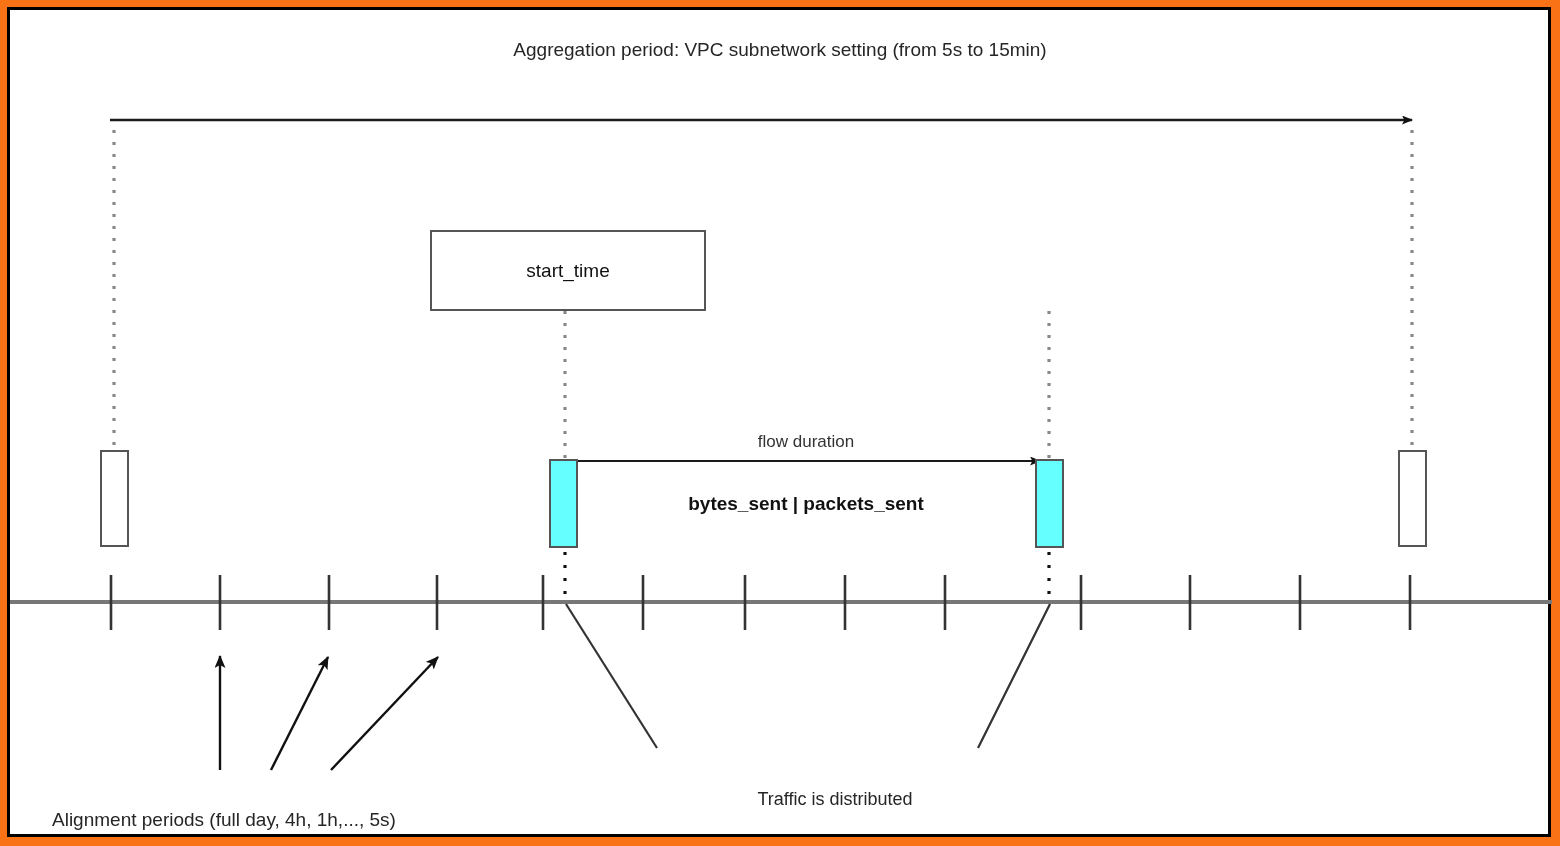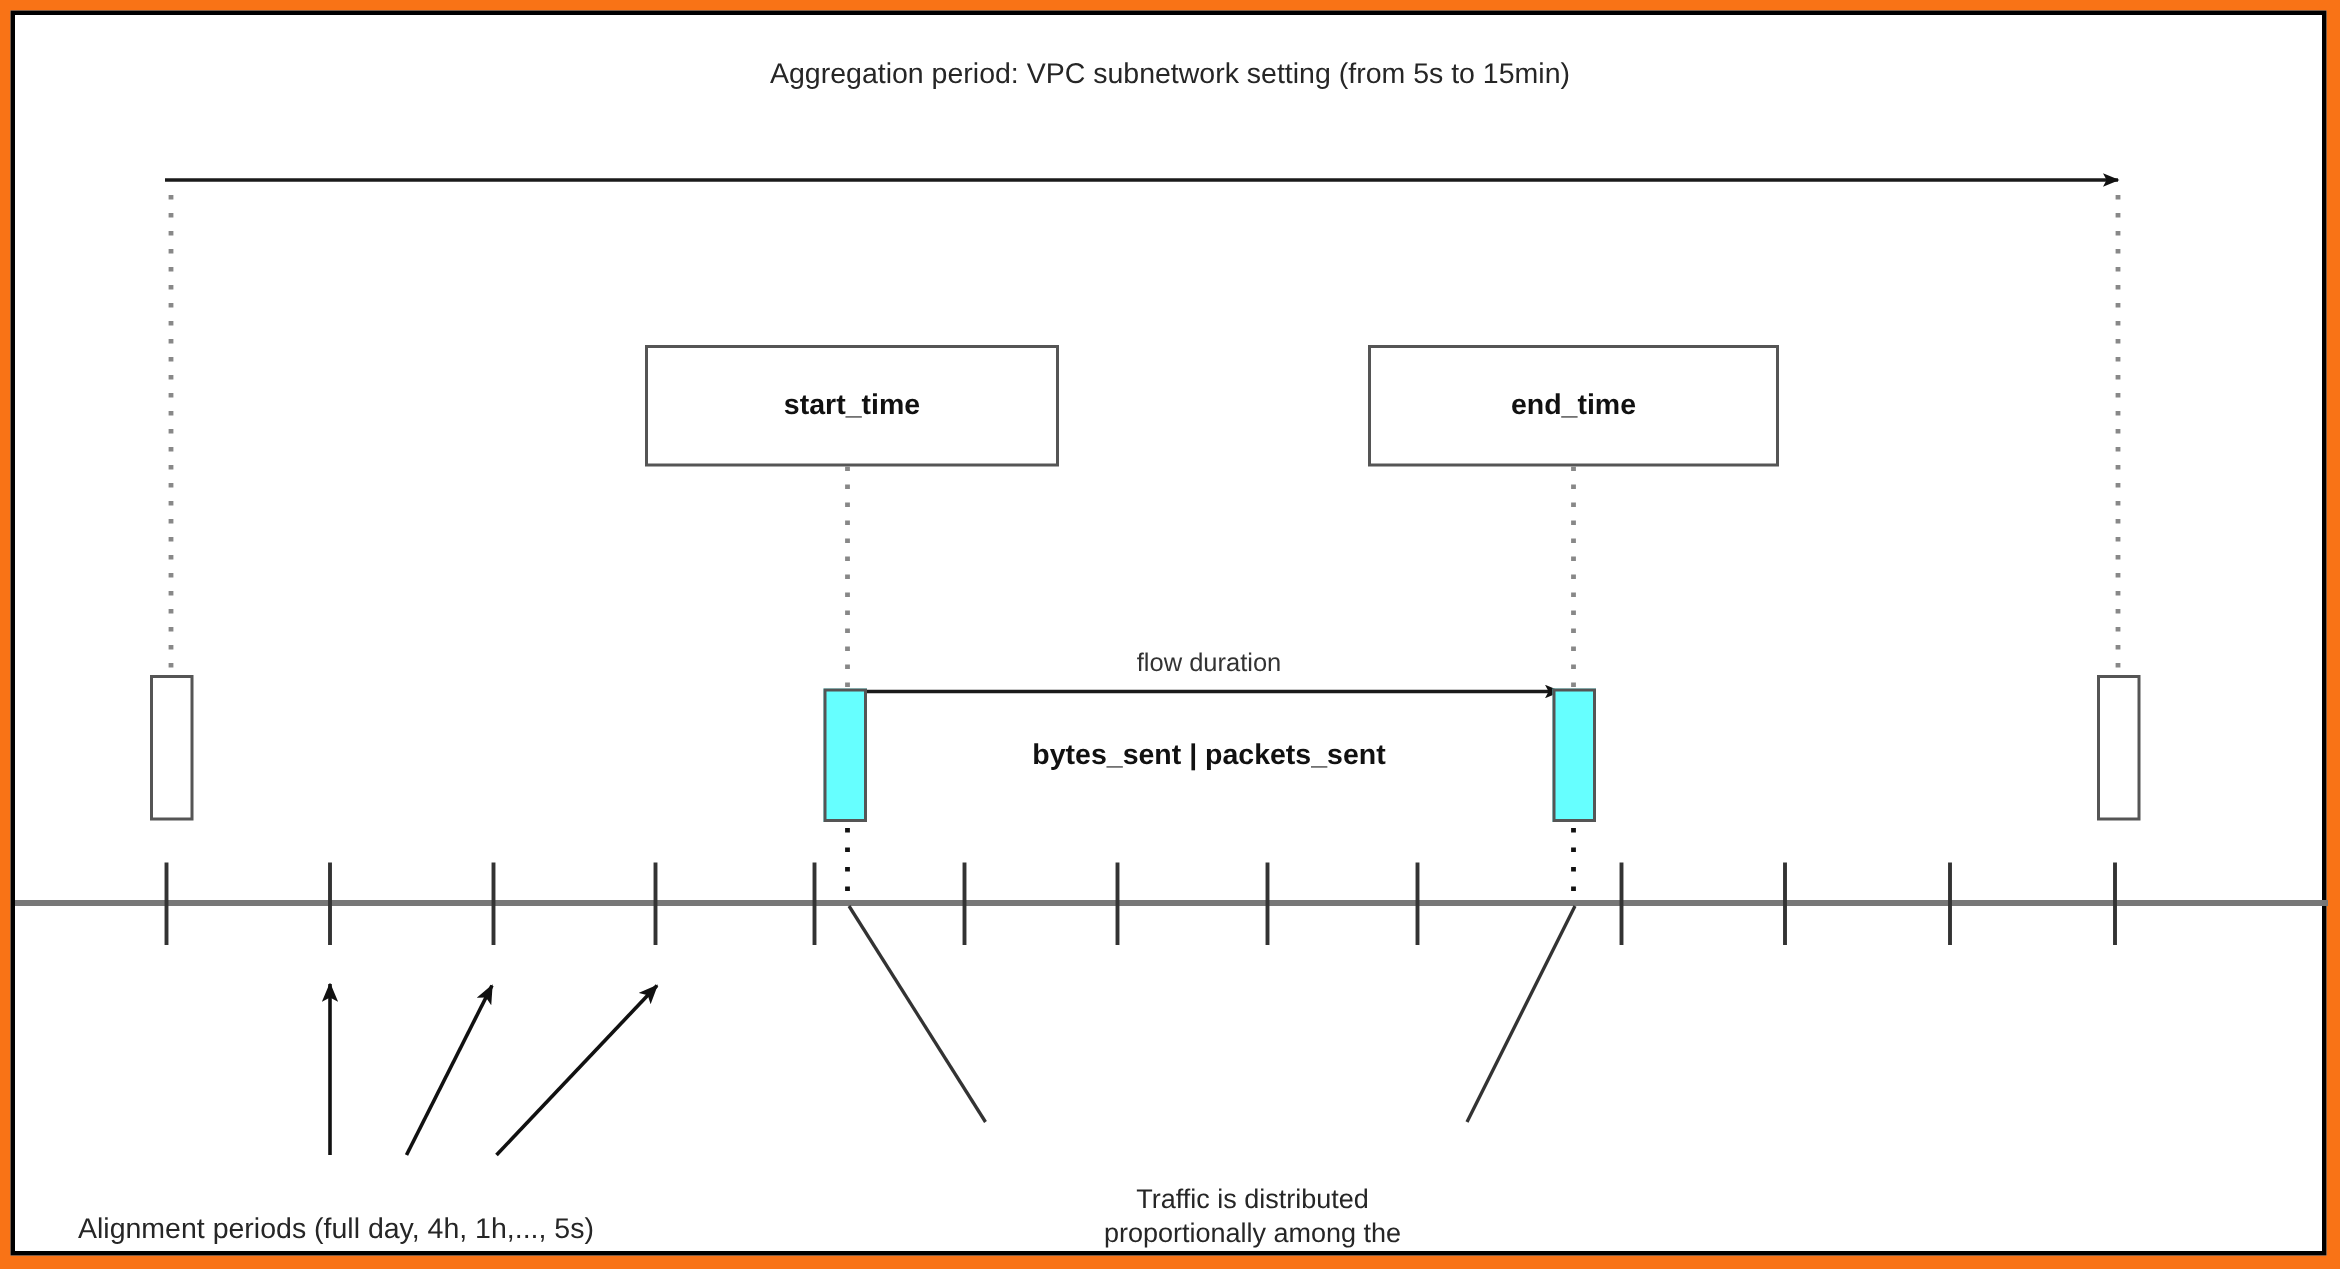--- a/index.html
+++ b/index.html
@@ -48,21 +48,21 @@
     color: #262626;
   }
   .timebox {
     position: absolute;
     border: 2px solid #555555;
     background: #ffffff;
     box-sizing: border-box;
     display: flex;
     align-items: center;
     justify-content: center;
-    font-weight: bold;
+    font-weight: normal;
     font-size: 19px;
     color: #111111;
   }
   #box-start { left: 430px; top: 230px; width: 276px; height: 81px; }
   #box-end   { left: 912px; top: 230px; width: 274px; height: 81px; }
 
   .openbar {
     position: absolute;
     border: 2px solid #555555;
     background: #ffffff;
@@ -157,29 +157,27 @@
     <line x1="271" y1="770" x2="328" y2="657" stroke="#111111" stroke-width="2.4" marker-end="url(#arrowhead-sm)"></line>
     <line x1="331" y1="770" x2="438" y2="657" stroke="#111111" stroke-width="2.4" marker-end="url(#arrowhead-sm)"></line>
 
     <line x1="566" y1="604" x2="657" y2="748" stroke="#333333" stroke-width="2.2"></line>
     <line x1="1050" y1="604" x2="978" y2="748" stroke="#333333" stroke-width="2.2"></line>
   </svg>
 
   <div class="lbl" id="title-text">Aggregation period: VPC subnetwork setting (from 5s to 15min)</div>
 
   <div class="timebox" id="box-start">start_time</div>
-  <div class="timebox" id="box-end">end_time</div>
 
   <div class="openbar" id="bar-left-edge"></div>
   <div class="openbar" id="bar-right-edge"></div>
 
   <div class="cyanbar" id="bar-start" style="background: rgb(102, 255, 255);"></div>
   <div class="cyanbar" id="bar-end" style="background: rgb(102, 255, 255);"></div>
 
   <div class="lbl" id="flow-duration-label">flow duration</div>
   <div class="lbl" id="bytes-packets-label">bytes_sent | packets_sent</div>
   <div class="lbl" id="alignment-label">Alignment periods (full day, 4h, 1h,..., 5s)</div>
 
   <div class="lbl" id="traffic-note">
     <span>Traffic is distributed</span>
-    <span>proportionally among the</span>
   </div>
 </div>
 
 </body></html>

